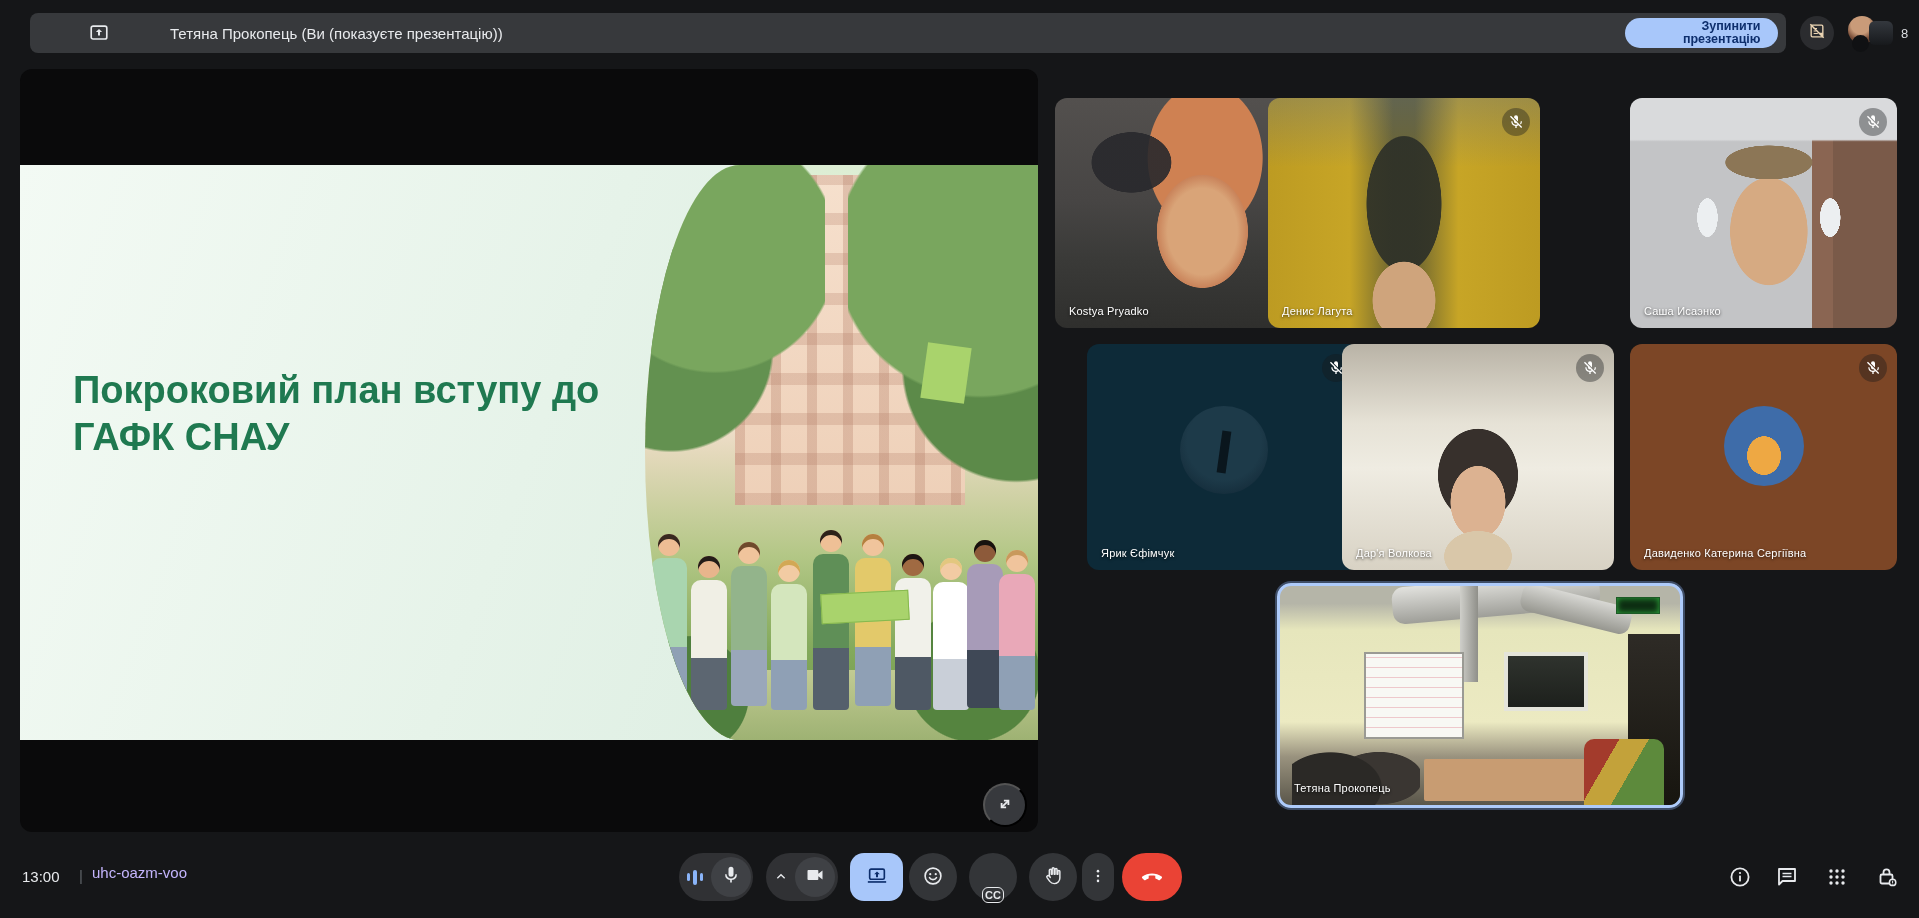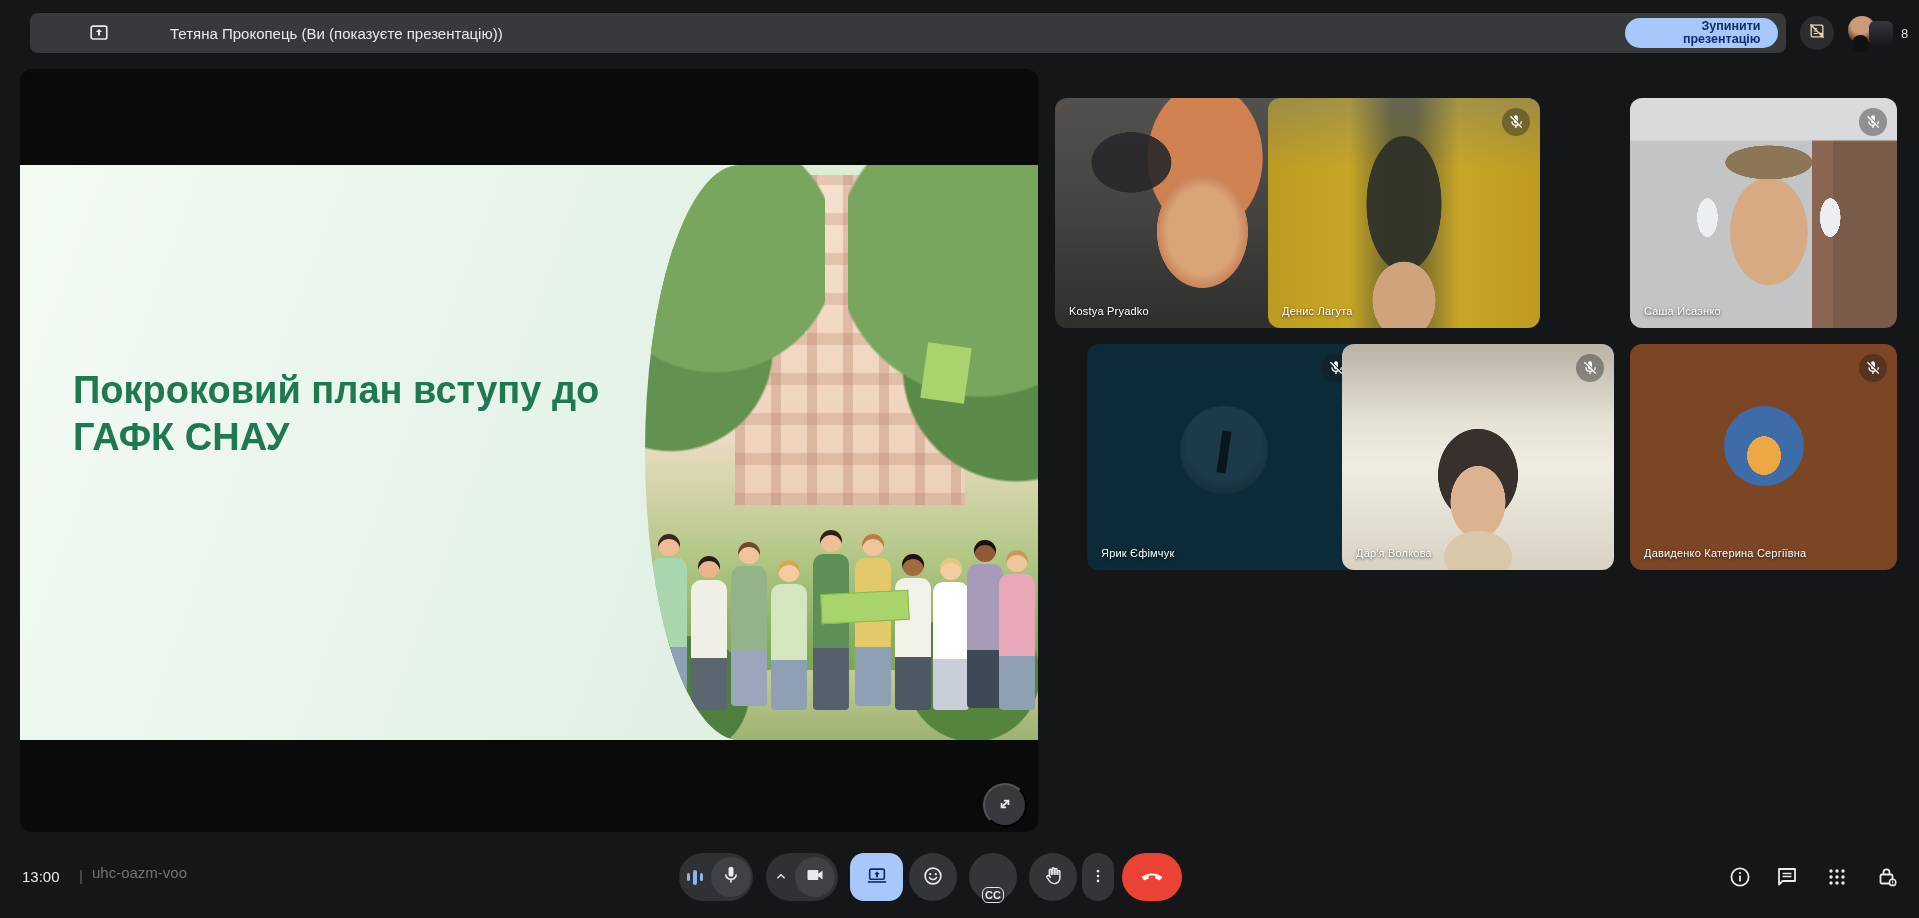--- a/index.html
+++ b/index.html
@@ -132,21 +132,21 @@
   .tdesk{position:absolute;left:36%;bottom:2%;width:42%;height:19%;background:#c89c72;border-radius:2px;}
   .tpeople{position:absolute;left:3%;bottom:0;width:32%;height:36%;
          background:radial-gradient(ellipse at 30% 78%,#2b2926 0 40%,transparent 41%),
                     radial-gradient(ellipse at 68% 66%,#3a3632 0 35%,transparent 36%);}
   .tkid{position:absolute;right:4%;bottom:0;width:20%;height:30%;border-radius:10px 10px 0 0;
          background:linear-gradient(120deg,#a33b2c 0 30%,#c3a23a 30% 55%,#5d8a3c 55% 100%);}
 
   
   .time{position:absolute;left:22px;top:868px;font-size:15px;color:#e8eaed;}
   .sep{position:absolute;left:79px;top:867px;color:#5f6368;font-size:15px;}
-  .code{position:absolute;left:92px;top:864px;font-size:15px;color:#737373;}
+  .code{position:absolute;left:92px;top:864px;font-size:15px;color:#c4b5fd;}
   .ctrl{position:absolute;top:853px;height:48px;background:#333538;display:flex;align-items:center;
         justify-content:center;border:none;cursor:pointer;}
   .round{width:48px;border-radius:50%;}
   .pill-mic{left:679px;width:74px;border-radius:24px;background:#303134;justify-content:flex-start;}
   .seg-audio{width:32px;display:flex;align-items:center;justify-content:center;gap:3px;cursor:pointer;}
   .bar{width:3.5px;border-radius:2px;background:#8ab4f8;}
   .b1{height:8px;} .b2{height:15px;} .b3{height:8px;}
   .seg-circle{width:40px;height:40px;border-radius:50%;background:#3f4145;display:flex;align-items:center;
         justify-content:center;cursor:pointer;}
   .pill-cam{left:766px;width:72px;border-radius:24px;background:#303134;justify-content:flex-start;}
@@ -272,20 +272,33 @@
   </div>
   <div class="tile t5">
     <span class="dav"></span>
     <span class="moff">
         <svg width="16" height="16" viewBox="0 0 24 24">
           <path d="M19.1 11a7 7 0 0 1-1 3.6l1.3 1.3A8.8 8.8 0 0 0 20.9 11h-1.8zM15 11.2V5a3 3 0 0 0-6 0v.2l6 6zM4.4 2.8 3 4.2l6 6V11a3 3 0 0 0 3.8 2.9l1.6 1.6a5.2 5.2 0 0 1-2.4.6A5.3 5.3 0 0 1 6.7 11H4.9a7.1 7.1 0 0 0 6.1 7v3h2v-3a7 7 0 0 0 2.8-1l4 4 1.4-1.4L4.4 2.8z" fill="#fff"></path>
         </svg>
       </span>
     <span class="tname">Давиденко Катерина Сергіївна</span>
   </div>
+  <div class="tile t6">
+    <div class="tpipe"></div>
+    <div class="tpipe2"></div>
+    <div class="tpipev"></div>
+    <div class="tboard"></div>
+    <div class="twin"></div>
+    <div class="texit"></div>
+    <div class="tdoor"></div>
+    <div class="tdesk"></div>
+    <div class="tpeople"></div>
+    <div class="tkid"></div>
+    <span class="tname">Тетяна Прокопець</span>
+  </div>
 
   <span class="time">13:00</span>
   <span class="sep">|</span>
   <span class="code">uhc-oazm-voo</span>
 
   <div class="ctrl pill-mic">
     <span class="seg-audio">
       <span class="bar b1"></span>
         <span class="bar b2"></span>
         <span class="bar b3"></span>

